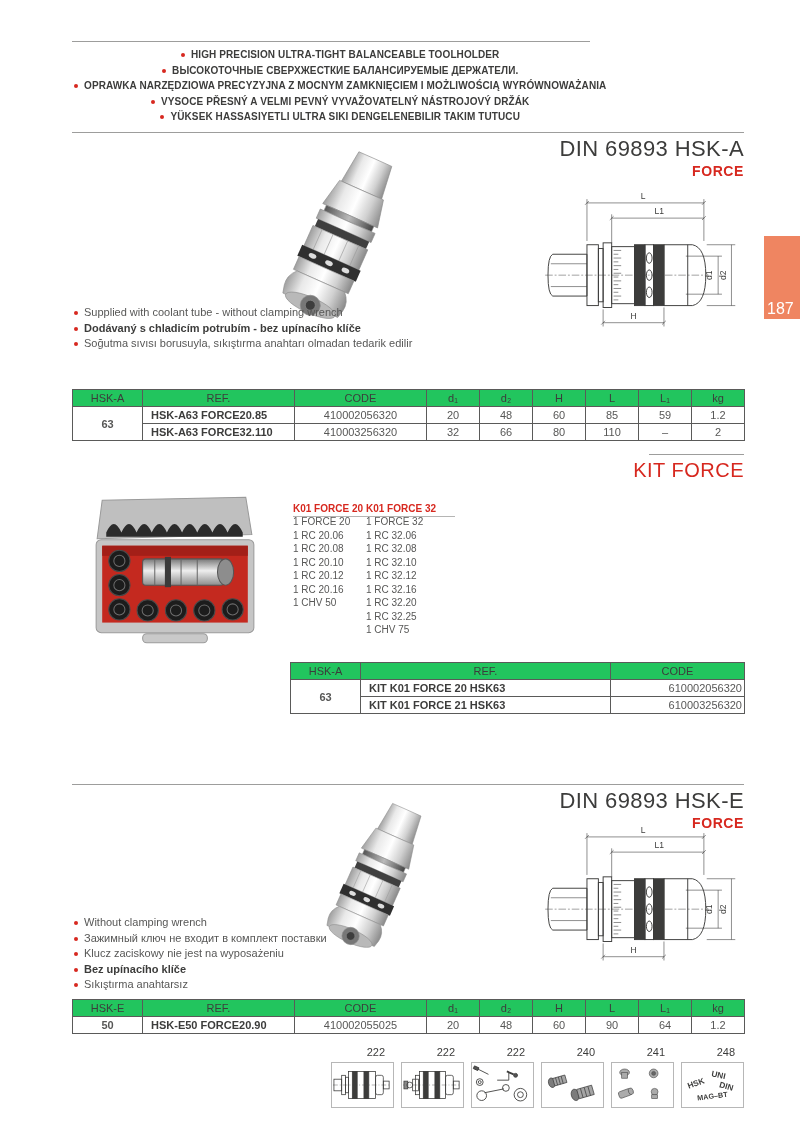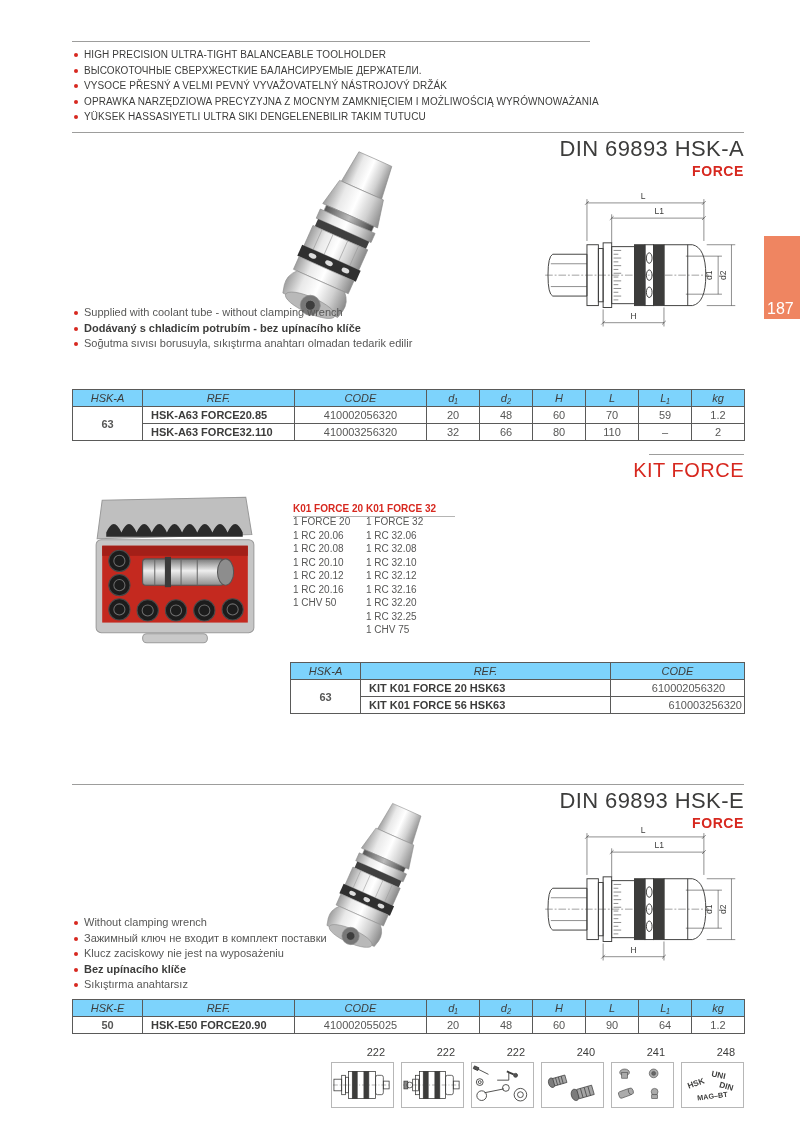--- a/index.html
+++ b/index.html
@@ -3,31 +3,31 @@
 <meta charset="utf-8">
 <style>
   :root{ --red:#d7281f; --orange:#ef8561; --dark:#3c3c3b; --gray:#575756; --rule:#9d9d9c; }
   html,body{margin:0;padding:0;background:#fff;}
   .page{position:relative;width:800px;height:1132px;background:#fff;overflow:hidden;
         font-family:"Liberation Sans",sans-serif;color:var(--dark);}
   .hr{position:absolute;height:1px;background:var(--rule);}
   .bullets{position:absolute;}
   .bl{display:flex;align-items:flex-start;line-height:15.5px;white-space:nowrap;}
   .bl .dot{width:4px;height:4px;border-radius:50%;background:var(--red);margin:6px 6px 0 0;flex:0 0 auto;}
-  .intro .bl{font-weight:normal;font-size:10px;letter-spacing:.1px;color:var(--dark);}
+  .intro .bl{font-weight:bold;font-size:10px;letter-spacing:.1px;color:var(--dark);justify-content:center;}
   .feat .bl{font-size:11px;color:var(--gray);}
   .feat .bl.b{font-weight:bold;color:var(--dark);}
   .sec-title{position:absolute;text-align:right;}
   .sec-title .t{font-size:22px;letter-spacing:.4px;color:var(--dark);}
   .sec-title .f{font-size:14px;font-weight:bold;color:var(--red);letter-spacing:.6px;margin-top:1px;}
   .kit-title{position:absolute;font-size:20px;color:var(--red);letter-spacing:.5px;text-align:right;}
   table.spec{position:absolute;border-collapse:collapse;font-size:11px;table-layout:fixed;background:#fff;}
   .spec th,.spec td{border:1px solid #5a5a59;text-align:center;height:16px;padding:0 2px;
         font-weight:normal;color:var(--gray);white-space:nowrap;overflow:hidden;}
-  .spec th{background:#7dd3fc;color:var(--dark);font-style:italic;}
+  .spec th{background:#22c55e;color:var(--dark);}
   .spec td.ref{font-weight:bold;color:var(--dark);text-align:left;padding-left:8px;}
   .spec td.grp{font-weight:bold;}
   .tab{position:absolute;background:var(--orange);}
   .tab .n{position:absolute;left:3px;bottom:1px;color:#fff;font-size:16px;}
   .kcol{position:absolute;font-size:10px;color:var(--gray);}
   .kcol .kh{color:var(--red);font-weight:bold;line-height:13px;height:13px;white-space:nowrap;}
   .kcol .ki{line-height:13.5px;white-space:nowrap;}
   .ref-num{position:absolute;font-size:11px;color:var(--dark);width:63px;text-align:right;
         padding-right:9px;box-sizing:border-box;}
   .ref-box{position:absolute;width:63px;height:46px;border:1px solid #b7b7b7;box-sizing:border-box;background:#fff;}
@@ -44,25 +44,25 @@
     <div class="bl">
         <span class="dot"></span>
         <span>HIGH PRECISION ULTRA-TIGHT BALANCEABLE TOOLHOLDER</span>
       </div>
     <div class="bl">
         <span class="dot"></span>
         <span>ВЫСОКОТОЧНЫЕ СВЕРХЖЕСТКИЕ БАЛАНСИРУЕМЫЕ ДЕРЖАТЕЛИ.</span>
       </div>
     <div class="bl">
         <span class="dot"></span>
+        <span>OPRAWKA NARZĘDZIOWA PRECYZYJNA Z MOCNYM ZAMKNIĘCIEM I MOŻLIWOŚCIĄ WYRÓWNOWAŻANIA</span>
+      </div>
+    <div class="bl">
+        <span class="dot"></span>
         <span>VYSOCE PŘESNÝ A VELMI PEVNÝ VYVAŽOVATELNÝ NÁSTROJOVÝ DRŽÁK</span>
-      </div>
-    <div class="bl">
-        <span class="dot"></span>
-        <span>OPRAWKA NARZĘDZIOWA PRECYZYJNA Z MOCNYM ZAMKNIĘCIEM I MOŻLIWOŚCIĄ WYRÓWNOWAŻANIA</span>
       </div>
     <div class="bl">
         <span class="dot"></span>
         <span>YÜKSEK HASSASIYETLI ULTRA SIKI DENGELENEBILIR TAKIM TUTUCU</span>
       </div>
   </div>
 
   <div class="hr" style="left:72px;top:132px;width:672px"></div>
   <div class="sec-title" style="left:72px;top:136px;width:672px">
     <div class="t">DIN 69893 HSK-A</div>
@@ -200,21 +200,21 @@
     </tr>
       </thead>
     <tbody>
       <tr>
         <td class="grp" rowspan="2">63</td>
         <td class="ref">HSK-A63 FORCE20.85</td>
         <td>410002056320</td>
         <td>20</td>
         <td>48</td>
         <td>60</td>
-        <td>70</td>
+        <td>85</td>
         <td>59</td>
         <td>1.2</td>
       </tr>
       <tr>
         <td class="ref">HSK-A63 FORCE32.110</td>
         <td>410003256320</td>
         <td>32</td>
         <td>66</td>
         <td>80</td>
         <td>110</td>
@@ -303,24 +303,24 @@
         <tr>
       <th>HSK-A</th>
       <th>REF.</th>
       <th>CODE</th>
     </tr>
       </thead>
     <tbody>
       <tr>
         <td class="grp" rowspan="2">63</td>
         <td class="ref">KIT K01 FORCE 20 HSK63</td>
-        <td style="text-align:center;padding-left:24px">610002056320</td>
+        <td style="text-align:right;padding-left:24px">610002056320</td>
       </tr>
       <tr>
-        <td class="ref">KIT K01 FORCE 56 HSK63</td>
+        <td class="ref">KIT K01 FORCE 21 HSK63</td>
         <td style="text-align:right;padding-left:24px">610003256320</td>
       </tr>
     </tbody>
   </table>
 
   <div class="hr" style="left:72px;top:784px;width:672px"></div>
   <div class="sec-title" style="left:72px;top:788px;width:672px">
     <div class="t">DIN 69893 HSK-E</div>
     <div class="f">FORCE</div>
   </div>

